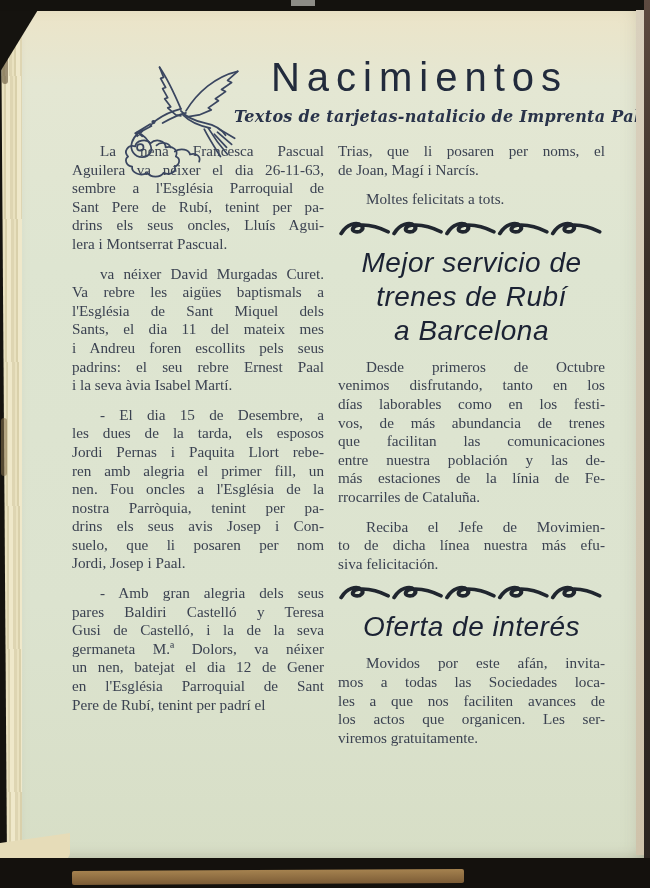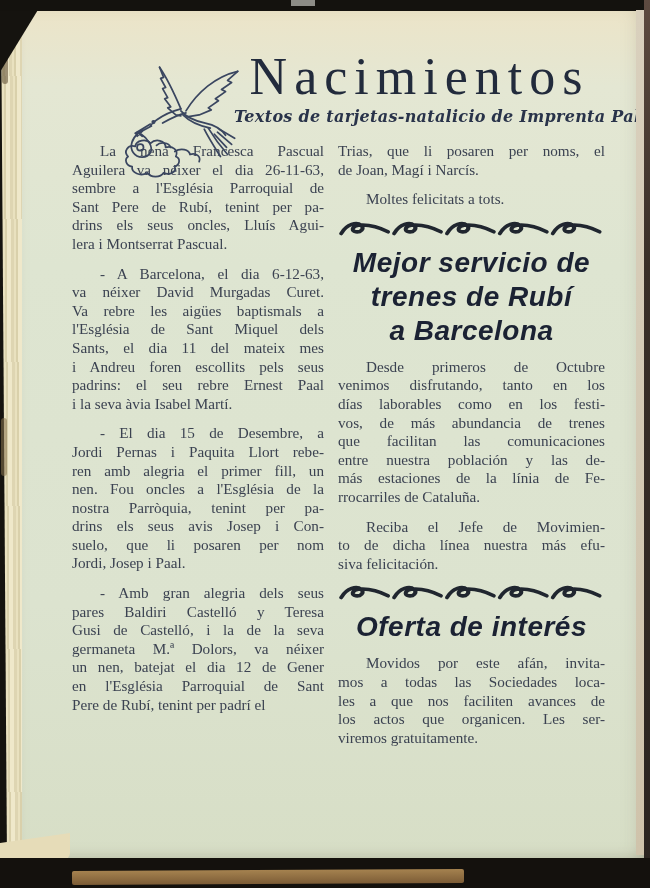--- a/index.html
+++ b/index.html
@@ -35,39 +35,39 @@
     background:
       linear-gradient(180deg,#ece4c8 0%,#e4e7d3 9%,#dee5d1 30%,#dce3cf 70%,#d7dec6 100%);
     border-radius:14px 3px 3px 3px;
     box-shadow:inset -14px 0 22px -14px rgba(120,110,90,.45), inset 0 -10px 18px -12px rgba(110,100,80,.4);
   }
   .content{position:absolute;left:50px;right:40px;top:0;}
   
   .stork{position:absolute;left:50px;top:48px;width:134px;height:122px;}
   .titleblock{margin-left:162px;padding-top:44px;text-align:center;color:#222b3c;}
   .title-line{
-    font-family:Liberation Serif, serif;font-weight:400;
-    font-size:52px;line-height:46px;letter-spacing:7px;white-space:nowrap;
+    font-family:Liberation Sans, sans-serif;font-weight:400;
+    font-size:40px;line-height:46px;letter-spacing:7px;white-space:nowrap;
   }
   .subtitle{
     margin-top:7px;font-family:"DejaVu Serif", serif;font-style:italic;font-weight:600;
     font-size:16px;color:#29334a;letter-spacing:.3px;white-space:nowrap;
   }
   
   .cols{display:flex;gap:14px;margin-top:16px;color:#3b4251;}
   .col{font-size:15.2px;line-height:18.6px;}
   .col.left{width:252px;flex:none;}
   .col.right{flex:1;min-width:0;}
   .para{margin:0 0 11px 0;}
   .line{text-align:justify;text-align-last:justify;}
   .line:last-child{text-align-last:left;}
   .para.indent .line:first-child{text-indent:28px;}
   .section-heading{
     margin:2px 0 10px 0;text-align:center;color:#1b2233;
-    font-family:"Liberation Sans", sans-serif;font-style:italic;font-weight:700;
+    font-family:"Liberation Sans", sans-serif;font-style:italic;font-weight:400;
     font-size:28px;line-height:34px;letter-spacing:.5px;
   }
   .ornament{margin:10px 1px 8px 1px;height:18px;}
   .ornament svg{display:block;width:100%;height:18px;}
   .hidden-defs{position:absolute;width:0;height:0;}
 </style>
 </head>
 <body>
 
 <svg class="hidden-defs" aria-hidden="true">
@@ -118,31 +118,31 @@
       <div class="col left">
           <div class="para indent">
             <div class="line">La nena Francesca Pascual</div>
             <div class="line">Aguilera va néixer el dia 26-11-63,</div>
             <div class="line">sembre a l'Església Parroquial de</div>
             <div class="line">Sant Pere de Rubí, tenint per pa-</div>
             <div class="line">drins els seus oncles, Lluís Agui-</div>
             <div class="line">lera i Montserrat Pascual.</div>
           </div>
           <div class="para indent">
-            <div class="line">- A Barcelona, el dia 6-12-63,</div>
             <div class="line">va néixer David Murgadas Curet.</div>
             <div class="line">Va rebre les aigües baptismals a</div>
             <div class="line">l'Església de Sant Miquel dels</div>
             <div class="line">Sants, el dia 11 del mateix mes</div>
             <div class="line">i Andreu foren escollits pels seus</div>
             <div class="line">padrins: el seu rebre Ernest Paal</div>
             <div class="line">i la seva àvia Isabel Martí.</div>
           </div>
           <div class="para indent">
             <div class="line">- El dia 15 de Desembre, a</div>
+            <div class="line">les dues de la tarda, els esposos</div>
             <div class="line">Jordi Pernas i Paquita Llort rebe-</div>
             <div class="line">ren amb alegria el primer fill, un</div>
             <div class="line">nen. Fou oncles a l'Església de la</div>
             <div class="line">nostra Parròquia, tenint per pa-</div>
             <div class="line">drins els seus avis Josep i Con-</div>
             <div class="line">suelo, que li posaren per nom</div>
             <div class="line">Jordi, Josep i Paal.</div>
           </div>
           <div class="para indent">
             <div class="line">- Amb gran alegria dels seus</div>

